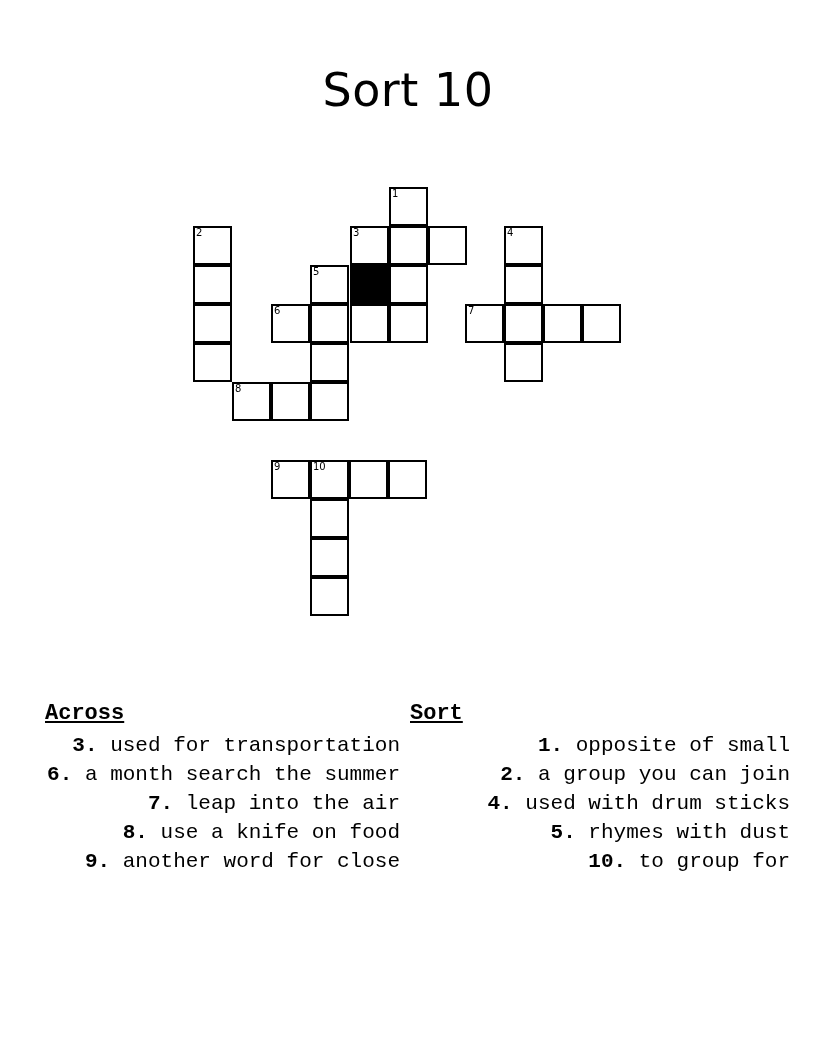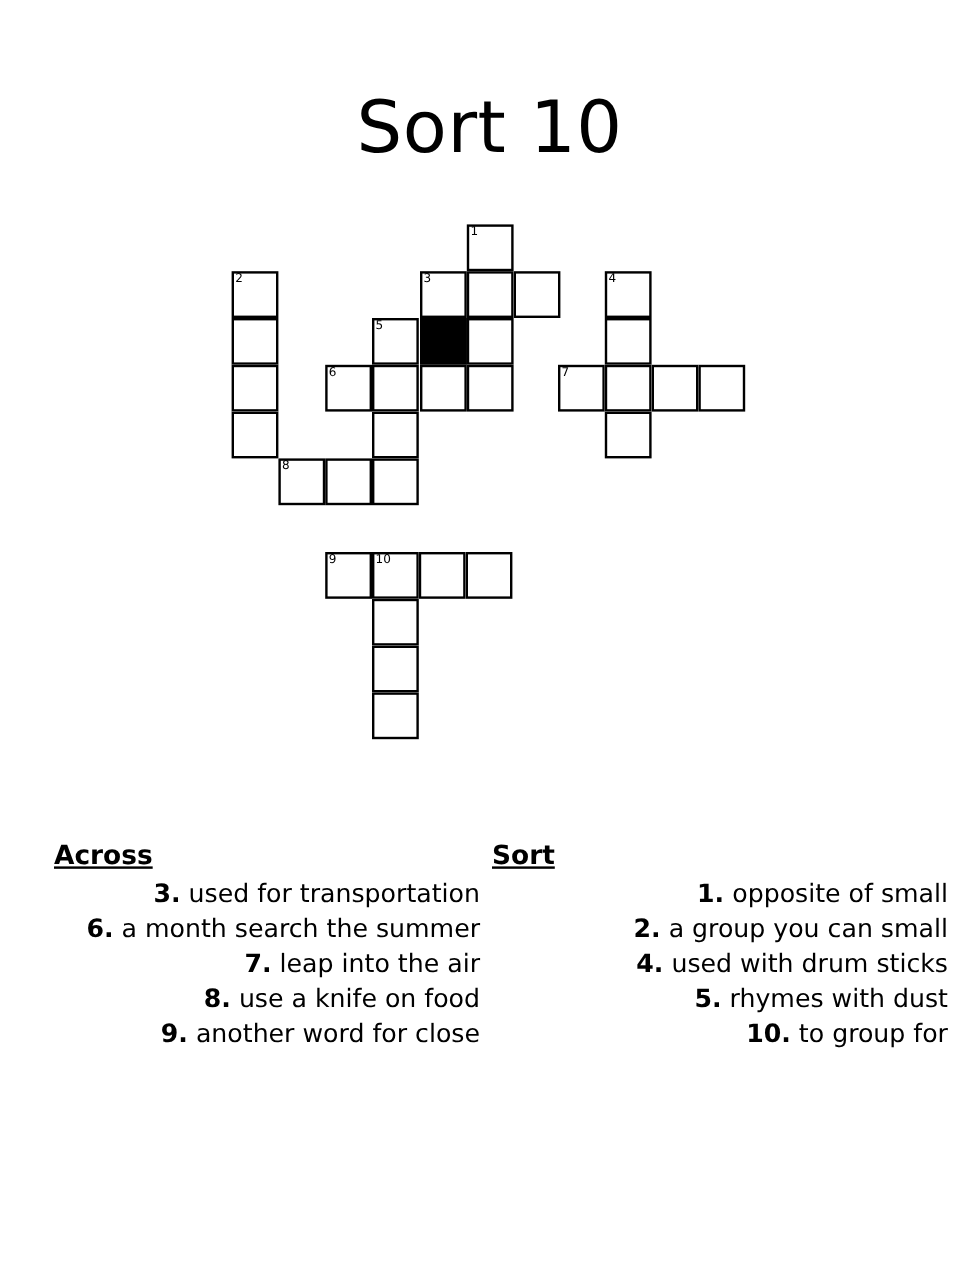--- a/index.html
+++ b/index.html
@@ -13,21 +13,21 @@
     position: relative;
     overflow: hidden;
   }
 
   .page-title {
     position: absolute;
     top: 34px;
     left: 0;
     width: 816px;
     text-align: center;
-    font-size: 60px;
+    font-size: 46px;
     font-weight: 400;
     letter-spacing: 0.5px;
     line-height: 1.1;
   }
 
   
   #grid-area {
     position: absolute;
     top: 0;
     left: 0;
@@ -56,20 +56,21 @@
     color: #000000;
   }
 
   
   #clues {
     position: absolute;
     top: 700px;
     left: 0;
     width: 816px;
     height: 300px;
+    font-family: Liberation Mono, monospace;
   }
   .clue-col {
     position: absolute;
     top: 0;
   }
   .clue-col.across { left: 45px; width: 355px; }
   .clue-col.down   { left: 410px; width: 380px; }
 
   .clue-heading {
     font-size: 22px;
@@ -164,19 +165,19 @@
         <li class="clue-item"><span class="clue-num">6.</span> <span class="clue-text">a month search the summer</span></li>
         <li class="clue-item"><span class="clue-num">7.</span> <span class="clue-text">leap into the air</span></li>
         <li class="clue-item"><span class="clue-num">8.</span> <span class="clue-text">use a knife on food</span></li>
         <li class="clue-item"><span class="clue-num">9.</span> <span class="clue-text">another word for close</span></li>
       </ul>
   </div>
   <div class="clue-col down">
     <div class="clue-heading">Sort</div>
     <ul class="clue-list" id="down-list">
         <li class="clue-item"><span class="clue-num">1.</span> <span class="clue-text">opposite of small</span></li>
-        <li class="clue-item"><span class="clue-num">2.</span> <span class="clue-text">a group you can small</span></li>
+        <li class="clue-item"><span class="clue-num">2.</span> <span class="clue-text">a group you can join</span></li>
         <li class="clue-item"><span class="clue-num">4.</span> <span class="clue-text">used with drum sticks</span></li>
         <li class="clue-item"><span class="clue-num">5.</span> <span class="clue-text">rhymes with dust</span></li>
         <li class="clue-item"><span class="clue-num">10.</span> <span class="clue-text">to group for</span></li>
       </ul>
   </div>
 </div>
 
 </body></html>

